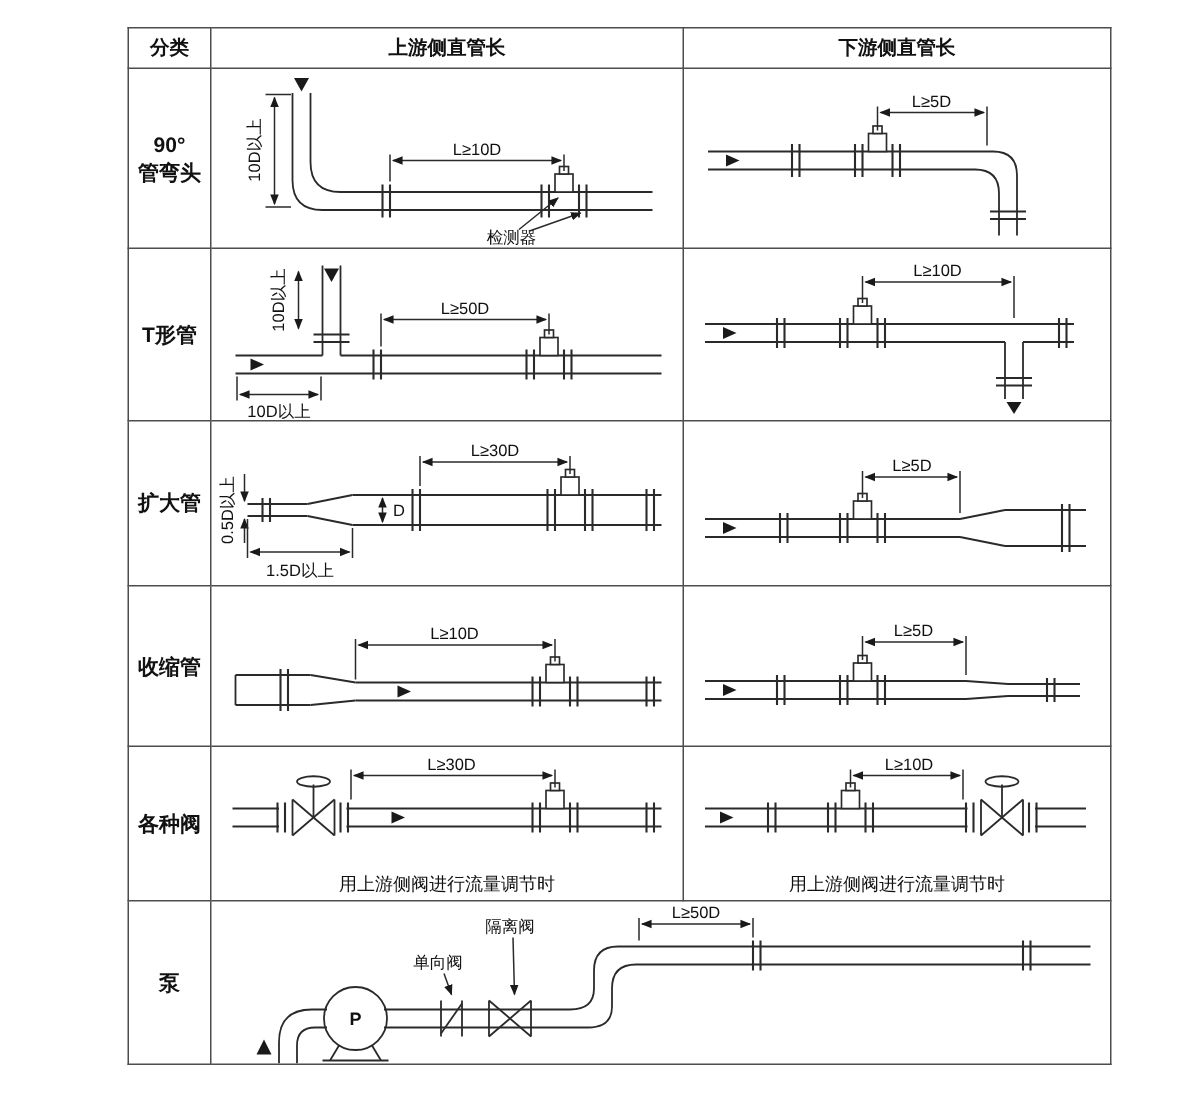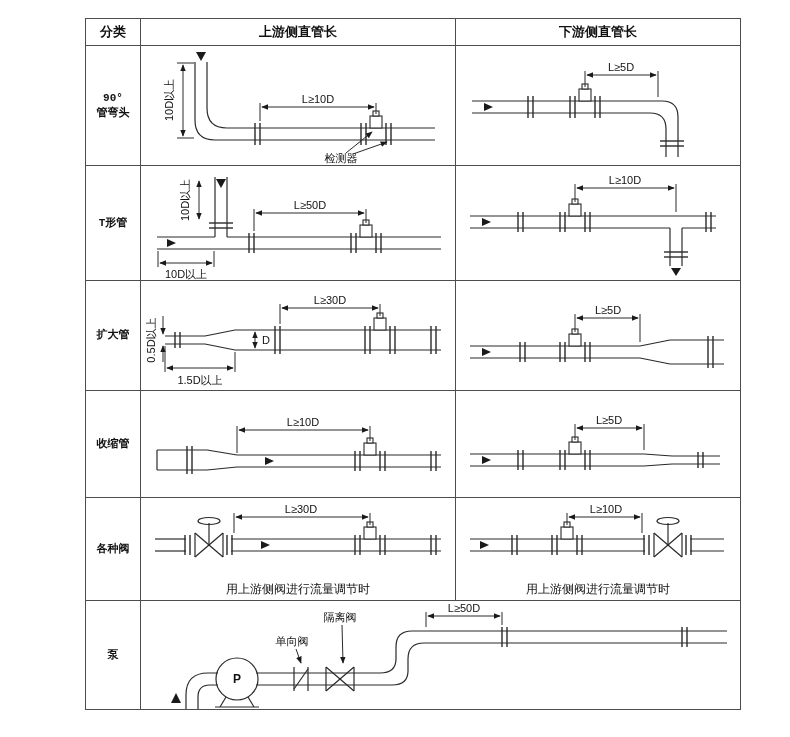--- a/index.html
+++ b/index.html
@@ -7,21 +7,21 @@
     position:relative; width:790px; height:737px; background:#ffffff;
     font-family:"Liberation Sans","DejaVu Sans",sans-serif; color:#111;
   }
   table.spec {
     position:absolute; left:85px; top:18px;
     border-collapse:collapse; table-layout:fixed;
   }
   .spec th, .spec td { border:1px solid #4d4d4d; padding:0; vertical-align:middle; }
   col.c1 { width:55px; } col.c2 { width:315px; } col.c3 { width:285px; }
   .spec th { height:26px; font-size:13px; font-weight:bold; text-align:center; }
-  td.cat { text-align:center; font-size:11px; font-weight:bold; line-height:1.35;font-family:Liberation Mono, monospace; }
+  td.cat { text-align:center; font-size:14px; font-weight:bold; line-height:1.35; }
   td.diag { text-align:center; }
   td.diag svg { display:block; margin:0 auto; }
   .caption { font-size:12px; text-align:center; margin-top:16px; }
   
   svg .pl { stroke:#2a2a2a; stroke-width:1.2; fill:none; }
   svg .fl { stroke:#2a2a2a; stroke-width:1.4; fill:none; }
   svg .dm { stroke:#2a2a2a; stroke-width:1; fill:none; }
   svg .bx { fill:#ffffff; stroke:#2a2a2a; stroke-width:1.1; }
   svg .ar { fill:#1a1a1a; stroke:none; }
   svg text { font-family:"Liberation Sans","DejaVu Sans",sans-serif; font-size:11px; fill:#111; }

